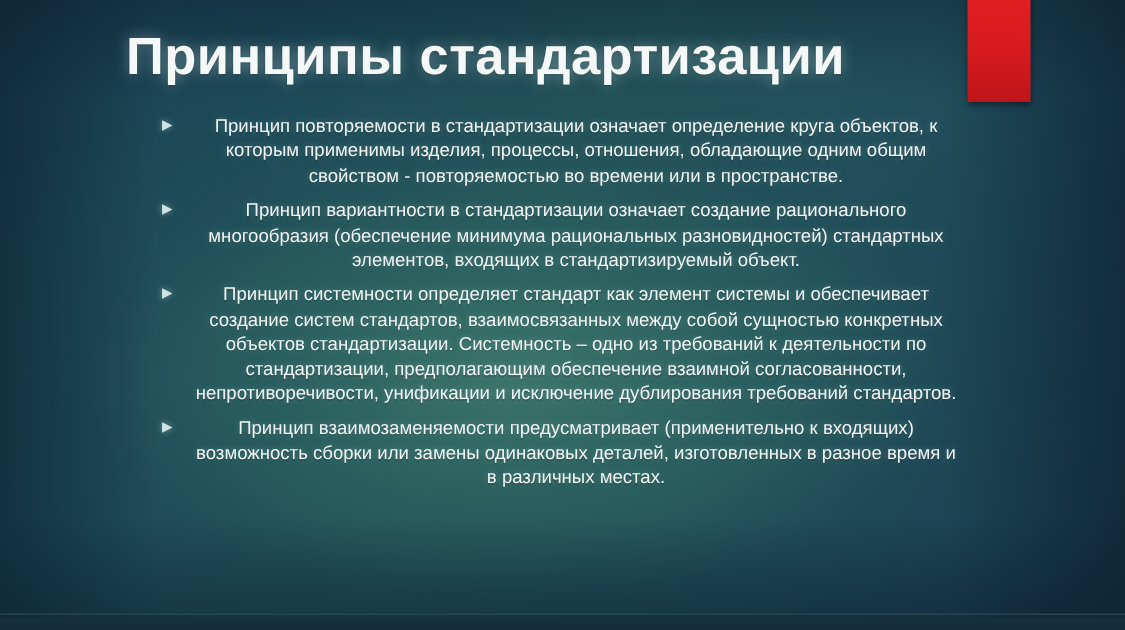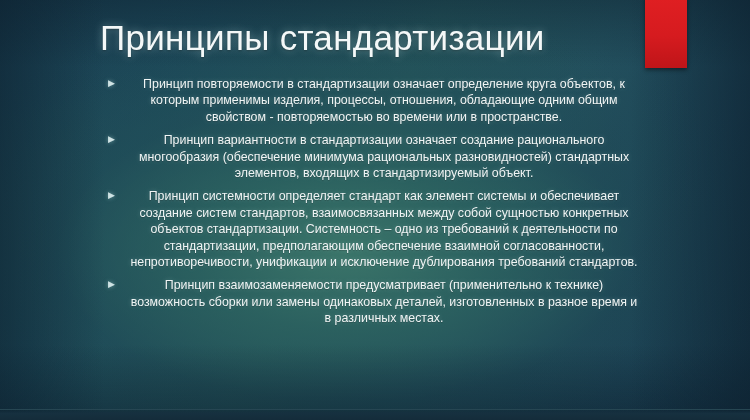--- a/index.html
+++ b/index.html
@@ -45,24 +45,24 @@
     position:absolute;
     left:645px; top:-4px;
     width:42px; height:72px;
     background:linear-gradient(to bottom, #e01f22 0%, #d61b1f 55%, #bf1519 100%);
     box-shadow:0 2px 4px rgba(0,0,0,0.45);
   }
 
   
   .title {
     position:absolute;
-    left:100px; top:18px;
+    left:84px; top:18px;
     width:560px;
     font-size:35px;
-    font-weight:400;
+    font-weight:700;
     letter-spacing:0.3px;
     color:#f4f8f8;
     text-shadow:0 0 9px rgba(215,245,245,0.40), 0 1px 2px rgba(0,0,0,0.30);
     white-space:nowrap;
   }
 
   
   .body {
     position:absolute;
     left:108px; top:76px;
@@ -118,20 +118,20 @@
       <span class="bullet-text">Принцип вариантности в стандартизации означает создание рационального многообразия (обеспечение минимума рациональных разновидностей) стандартных элементов, входящих в стандартизируемый объект.</span>
     </div>
 
     <div class="bullet-row">
       <span class="bullet-marker">▶</span>
       <span class="bullet-text">Принцип системности определяет стандарт как элемент системы и обеспечивает создание систем стандартов, взаимосвязанных между собой сущностью конкретных объектов стандартизации. Системность – одно из требований к деятельности по стандартизации, предполагающим обеспечение взаимной согласованности, непротиворечивости, унификации и исключение дублирования требований стандартов.</span>
     </div>
 
     <div class="bullet-row">
       <span class="bullet-marker">▶</span>
-      <span class="bullet-text">Принцип взаимозаменяемости предусматривает (применительно к технике) возможность сборки или замены одинаковых деталей, изготовленных в разное время и в различных местах.</span>
+      <span class="bullet-text">Принцип взаимозаменяемости предусматривает (применительно к входящих) возможность сборки или замены одинаковых деталей, изготовленных в разное время и в различных местах.</span>
     </div>
 
   </div>
 
   <div class="bottom-band"></div>
 
 </div>
 
 </body></html>

